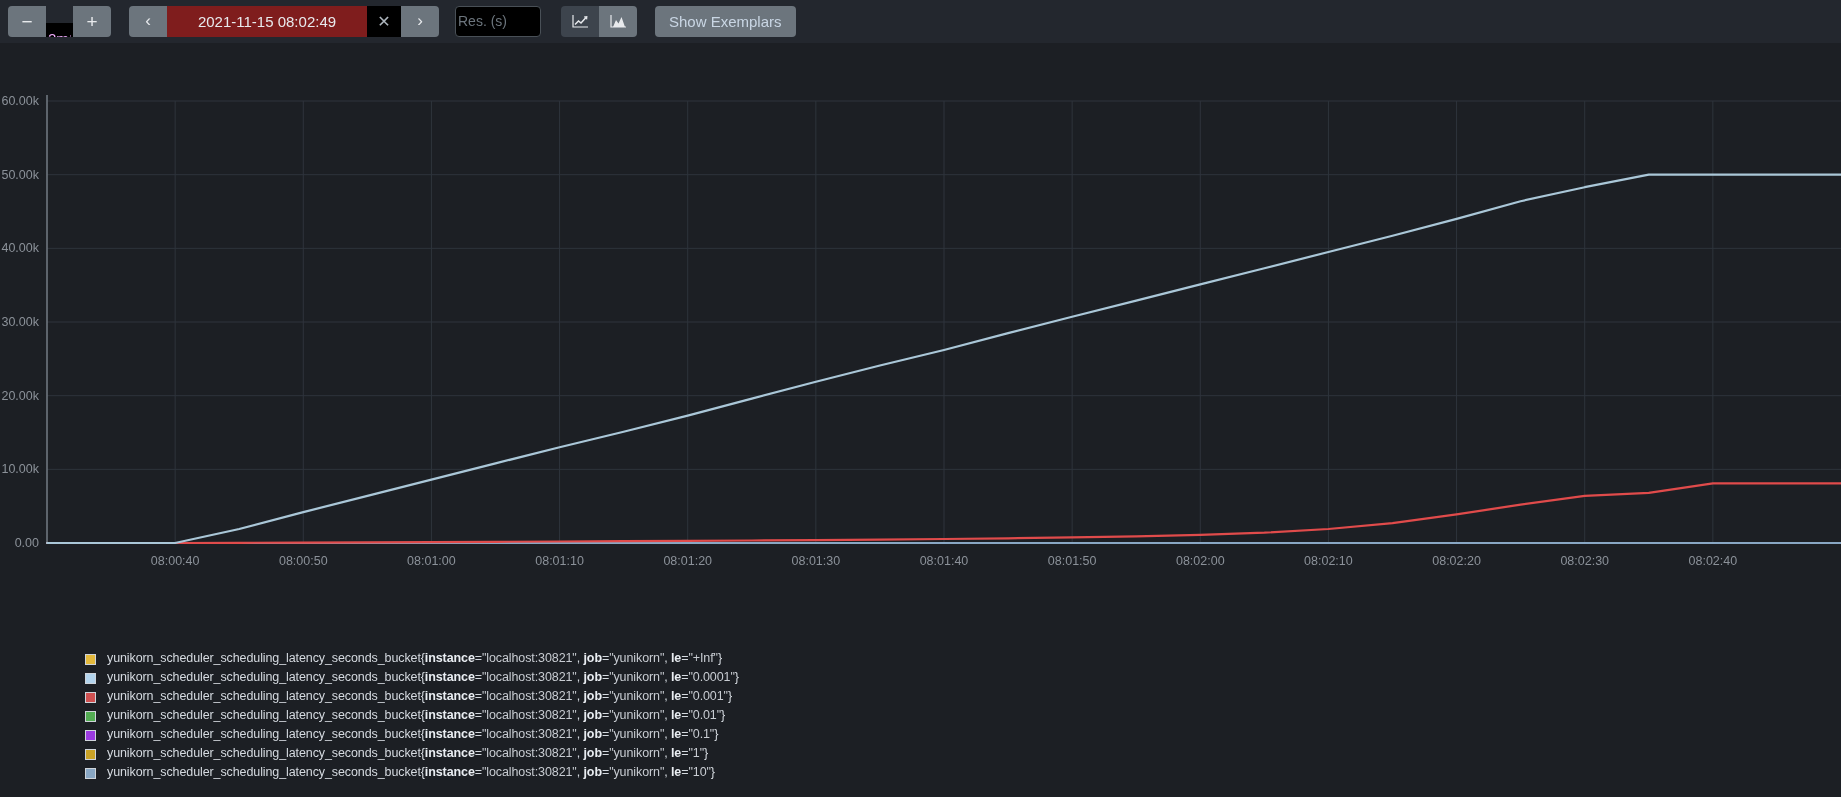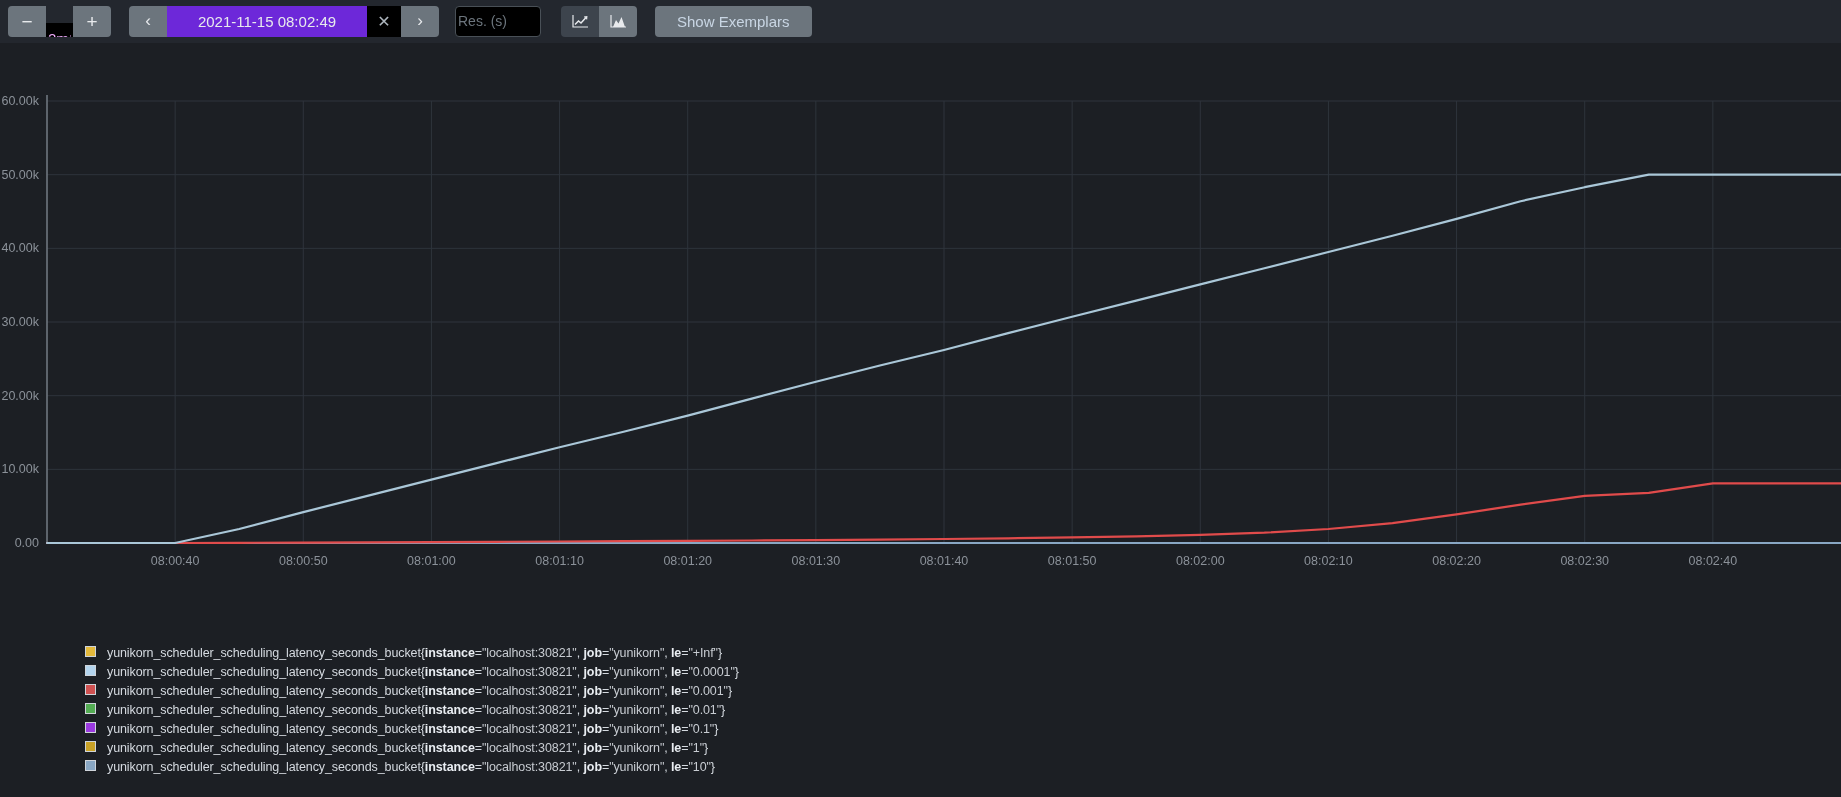--- a/index.html
+++ b/index.html
@@ -60,21 +60,21 @@
   }
 
   .spacer-a { width: 18px; }
   .spacer-b { width: 16px; }
   .spacer-c { width: 20px; }
   .spacer-d { width: 18px; }
 
   .nav-arrow { width: 38px; font-size: 17px; }
   .time-input {
     width: 200px; height: 31px;
-    background: #6d28d9;
+    background: #7f1d1d;
     color: #e8eaed;
     border: none;
     text-align: center;
     font-size: 15px;
     font-family: "Liberation Sans", sans-serif;
   }
   .time-clear {
     width: 34px; height: 31px;
     background: #000;
     color: #adb5bd;
@@ -99,21 +99,21 @@
   .chart-toggle { width: 38px; }
   .chart-toggle.inactive { background: #3d444d; }
   .chart-toggle svg { display: block; }
 
   .exemplars-btn {
     background: #6c757d;
     color: #c9d6e4;
     border: none;
     border-radius: 4px;
     height: 31px;
-    padding: 0 22px;
+    padding: 0 14px;
     font-size: 15px;
     cursor: pointer;
     font-family: "Liberation Sans", sans-serif;
   }
 
   
   #chart-area {
     position: relative;
     width: 1530px;
     height: 597px;
@@ -132,21 +132,21 @@
   
   #legend {
     position: relative;
     padding: 6px 0 0 58px;
     background: #1c1f24;
     height: 157px;
     overflow: hidden;
   }
   .legend-row {
     display: flex;
-    align-items: flex-start;
+    align-items: flex-end;
     height: 19px;
     cursor: pointer;
     white-space: nowrap;
     padding-left: 27px;
   }
   .legend-swatch {
     width: 11px; height: 11px;
     border: 1px solid #cfd4da;
     margin-right: 11px;
     flex: none;

